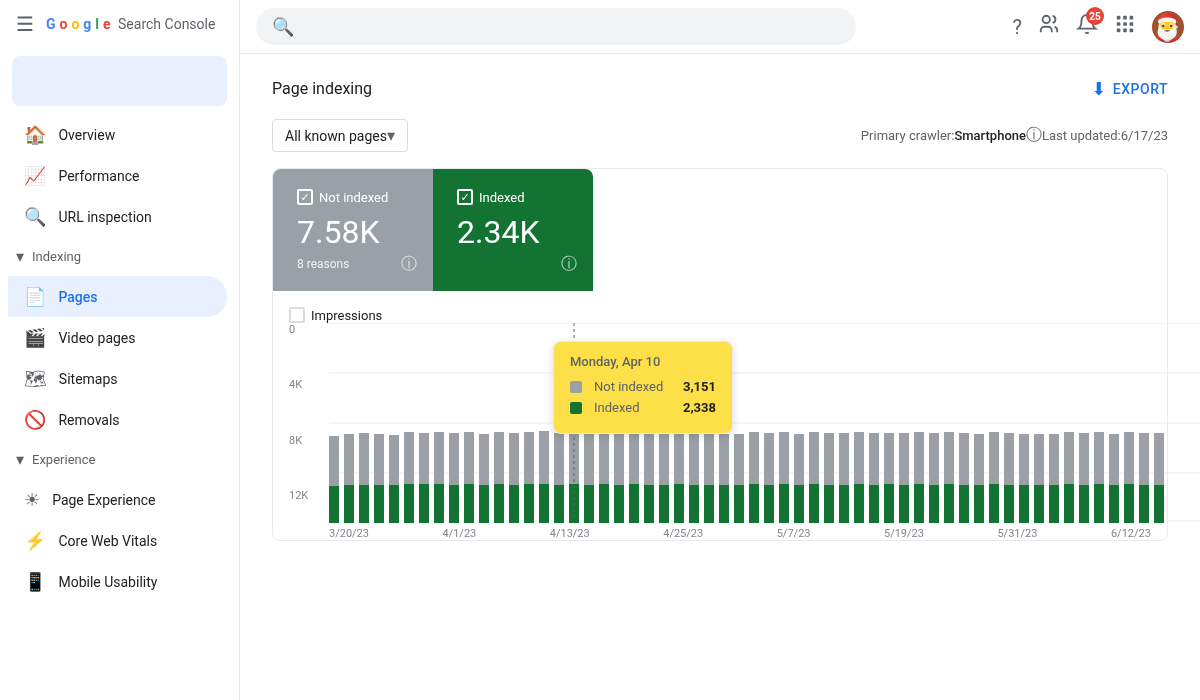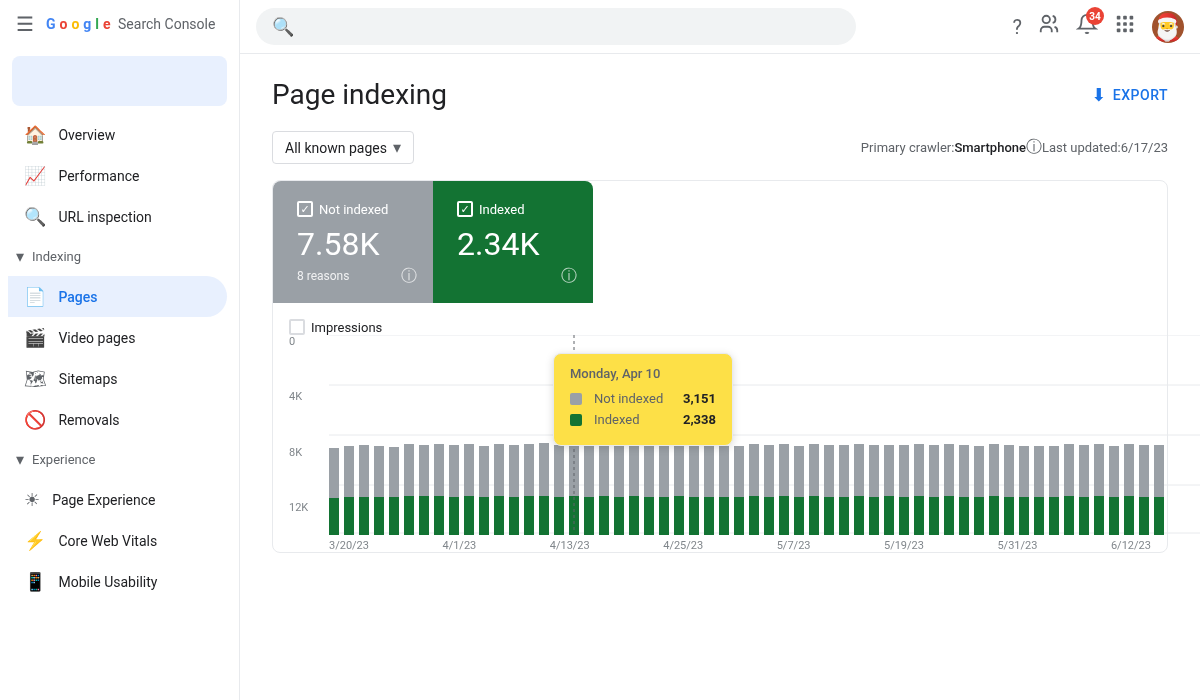--- a/index.html
+++ b/index.html
@@ -34,25 +34,25 @@
     .search-bar { flex: 1; display: flex; align-items: center; background: #f1f3f4; border-radius: 24px; padding: 8px 16px; gap: 10px; max-width: 600px; }
     .search-bar input { border: none; background: transparent; outline: none; font-size: 15px; color: #202124; width: 100%; }
     .topbar-icons { display: flex; align-items: center; gap: 16px; margin-left: auto; }
     .topbar-icon { font-size: 20px; color: #5f6368; cursor: pointer; position: relative; }
     .notification-badge { position: absolute; top: -6px; right: -6px; background: #ea4335; color: #fff; font-size: 10px; border-radius: 50%; width: 18px; height: 18px; display: flex; align-items: center; justify-content: center; font-weight: 700; }
     .avatar { width: 32px; height: 32px; border-radius: 50%; background: #a0522d; display: flex; align-items: center; justify-content: center; overflow: hidden; }
 
     
     .page-content { padding: 24px 32px; flex: 1; }
     .page-header { display: flex; align-items: center; justify-content: space-between; margin-bottom: 20px; }
-    .page-title { font-size: 28px; font-weight: 400; color: #202124; }
+    .page-title { font-size: 16px; font-weight: 400; color: #202124; }
     .export-btn { display: flex; align-items: center; gap: 6px; color: #1a73e8; font-size: 14px; font-weight: 500; cursor: pointer; letter-spacing: 0.5px; }
 
     .filter-row { display: flex; align-items: center; justify-content: space-between; margin-bottom: 16px; }
-    .filter-dropdown { display: flex; align-items: center; gap: 6px; padding: 6px 12px; border: 1px solid #dadce0; border-radius: 4px; cursor: pointer; font-size: 14px; color: #202124; }
+    .filter-dropdown { display: flex; align-items: center; gap: 0; padding: 6px 12px; border: 1px solid #dadce0; border-radius: 4px; cursor: pointer; font-size: 14px; color: #202124; }
     .filter-dropdown .arrow { font-size: 16px; color: #5f6368; }
     .crawler-info { display: flex; align-items: center; font-size: 13px; color: #5f6368; }
     .crawler-info .primary { color: #202124; font-weight: 500; }
     .info-icon { cursor: pointer; color: #5f6368; font-size: 16px; }
 
     
     .stat-cards { display: flex; gap: 0; margin-bottom: 0; }
     .stat-card { padding: 20px 24px; min-width: 160px; position: relative; }
     .stat-card.not-indexed { background: #9aa0a6; color: #fff; border-radius: 8px 0 0 0; }
     .stat-card.indexed { background: #137333; color: #fff; border-radius: 0 8px 0 0; }
@@ -176,21 +176,21 @@
             <path d="M3 21v-2a4 4 0 0 1 4-4h4a4 4 0 0 1 4 4v2"></path>
             <path d="M16 3.13a4 4 0 0 1 0 7.75"></path>
             <path d="M21 21v-2a4 4 0 0 0-3-3.87"></path>
           </svg>
       </span>
       <span class="topbar-icon" style="position:relative;">
         <svg width="22" height="22" viewBox="0 0 24 24" fill="none" stroke="#5f6368" stroke-width="2">
             <path d="M18 8A6 6 0 0 0 6 8c0 7-3 9-3 9h18s-3-2-3-9"></path>
             <path d="M13.73 21a2 2 0 0 1-3.46 0"></path>
           </svg>
-        <span class="notification-badge">34</span>
+        <span class="notification-badge">25</span>
       </span>
       <span class="topbar-icon">
         <svg width="22" height="22" viewBox="0 0 24 24" fill="#5f6368">
             <rect x="3" y="3" width="4" height="4" rx="1"></rect>
             <rect x="10" y="3" width="4" height="4" rx="1"></rect>
             <rect x="17" y="3" width="4" height="4" rx="1"></rect>
             <rect x="3" y="10" width="4" height="4" rx="1"></rect>
             <rect x="10" y="10" width="4" height="4" rx="1"></rect>
             <rect x="17" y="10" width="4" height="4" rx="1"></rect>
             <rect x="3" y="17" width="4" height="4" rx="1"></rect>

